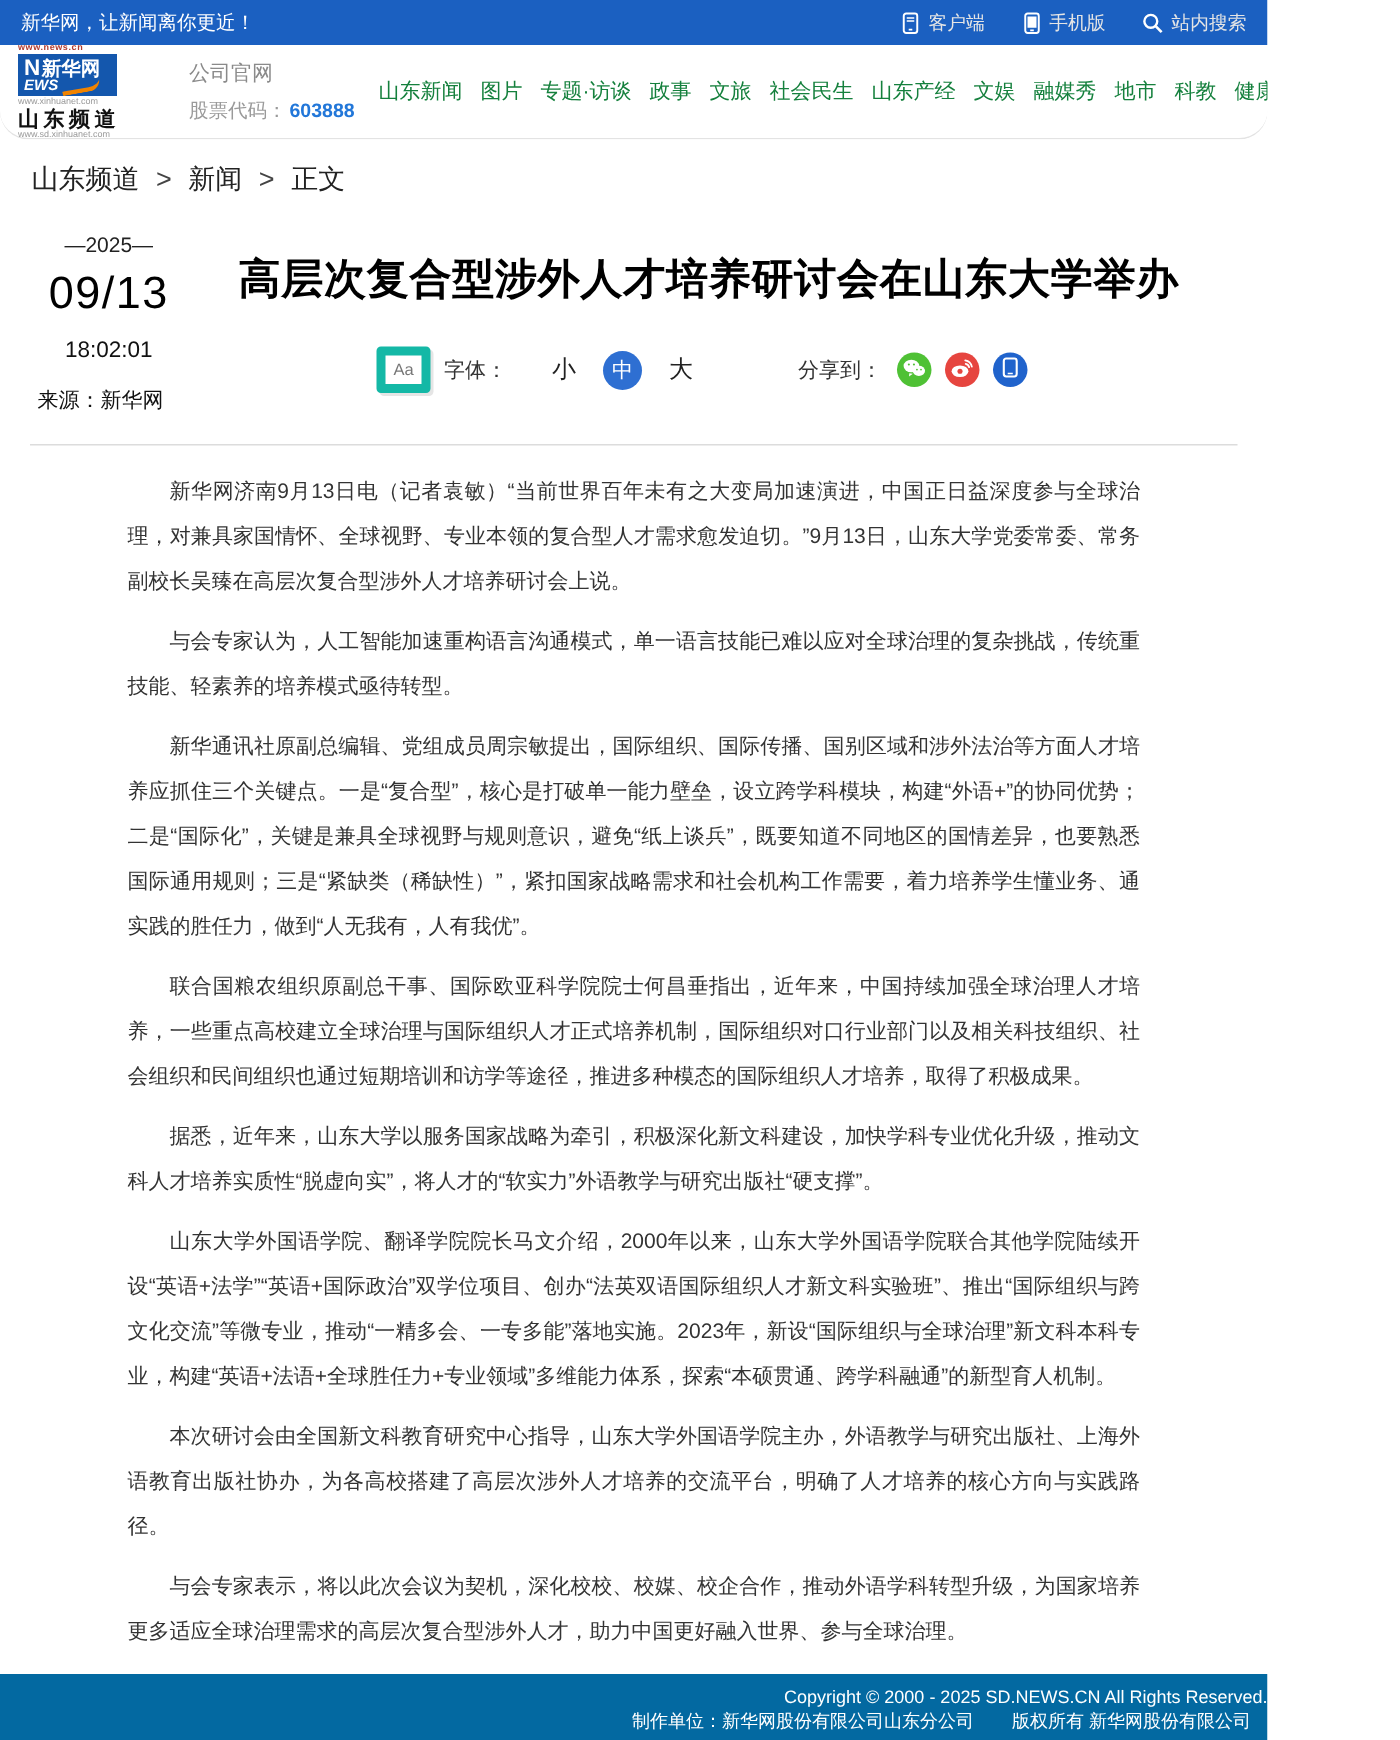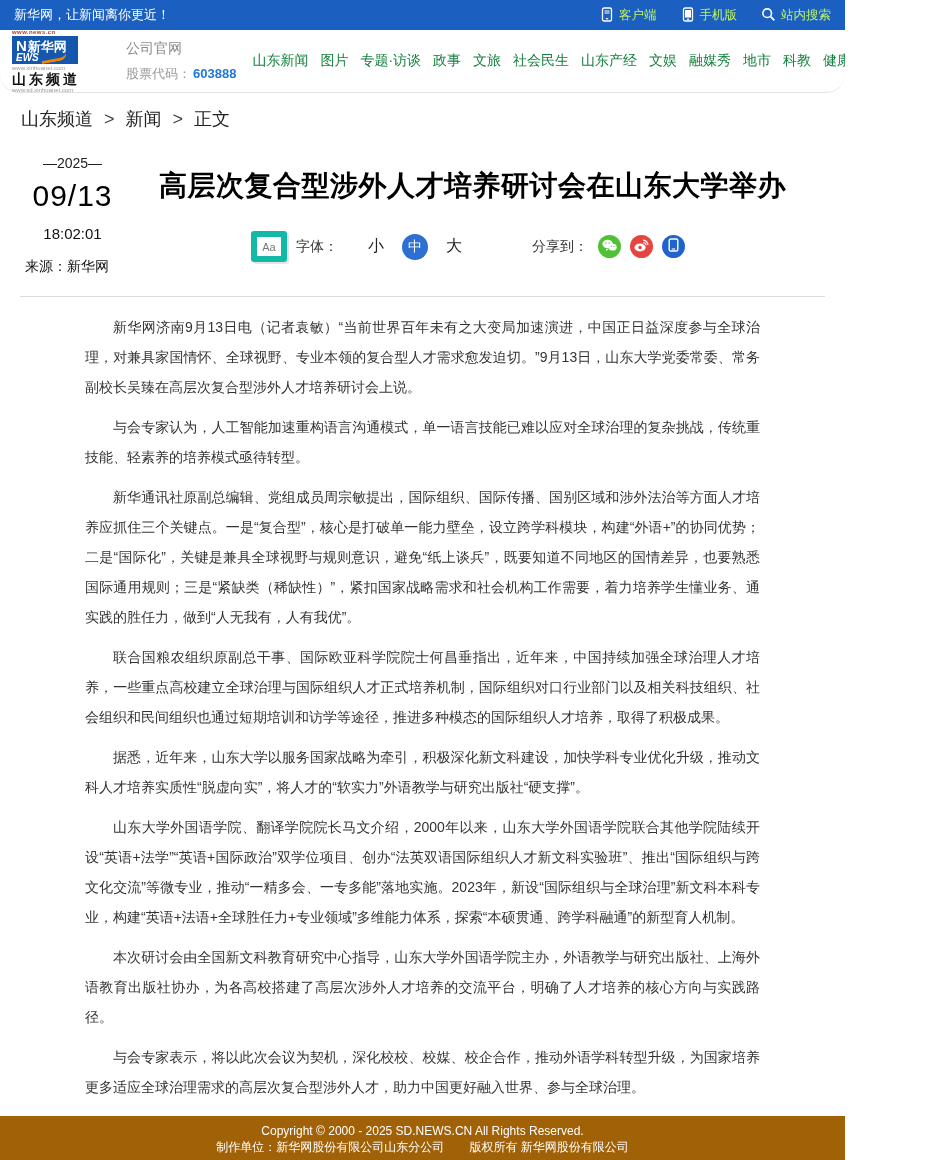--- a/index.html
+++ b/index.html
@@ -7,21 +7,21 @@
     position:relative; width:845px; height:1160px; overflow:hidden;
     background:#fff; font-family:"Liberation Sans","DejaVu Sans",sans-serif;
   }
   
   .topbar {
     height:30px; background:#1b60c1; color:#fff;
     display:flex; align-items:center; justify-content:space-between;
     padding:0 14px; font-size:13px;
   }
   .topbar-right { display:flex; align-items:center; gap:24px; }
-  .topbar-link { display:flex; gap:5px; color:#bef264; font-size:12.5px; cursor:pointer; }
+  .topbar-link { display:flex; align-items:center; gap:5px; color:#e5e5e5; font-size:12.5px; cursor:pointer; }
   .topbar-link svg { display:block; }
   
   .header {
     height:62px; border-bottom:1px solid #e3e3e3;
     display:flex; align-items:center; padding:0 12px; background:#fff;border-radius:19px;
   }
   .logo { width:100px; line-height:1; cursor:pointer; flex-shrink:0; }
   .logo-url-top { color:#b03a2e; font-size:6px; font-weight:bold; letter-spacing:.4px; }
   .logo-badge { background:#1457ad; color:#fff; width:58px; padding:2px 4px 1px; margin-top:1px; }
   .logo-row1 { font-size:13px; font-weight:bold; white-space:nowrap; }
@@ -66,22 +66,22 @@
     justify-content:center; margin-right:9px; cursor:pointer; }
   .share-wechat { background:#4fc135; }
   .share-weibo  { background:#e6453f; }
   .share-client { background:#2063cc; }
   .divider { border-top:1px solid #dcdcdc; margin:20px 20px 0; }
   
   .article-body { margin:0 85px; padding-top:15px; font-size:14px; color:#333; }
   .article-body p { margin:0 0 10px; line-height:30px; text-indent:2em; text-align:justify; }
   .editor-line { text-align:right; font-size:13px; font-weight:bold; color:#222; margin-top:26px; }
   
-  .footer { position:absolute; bottom:0; left:0; right:0; height:44px; background:#a16207;
-    color:#fff; text-align:center; font-size:12px; line-height:16px; padding-top:7px; box-sizing:border-box; }
+  .footer { position:absolute; bottom:0; left:0; right:0; height:44px; background:#0369a1;
+    color:#fff; text-align:right; font-size:12px; line-height:16px; padding-top:7px; box-sizing:border-box; }
   .footer-line2 span { margin:0 11px; }
 </style>
 </head>
 <body>
 
 <div class="page">
 
   <div class="topbar">
     <span>新华网，让新闻离你更近！</span>
     <div class="topbar-right">

